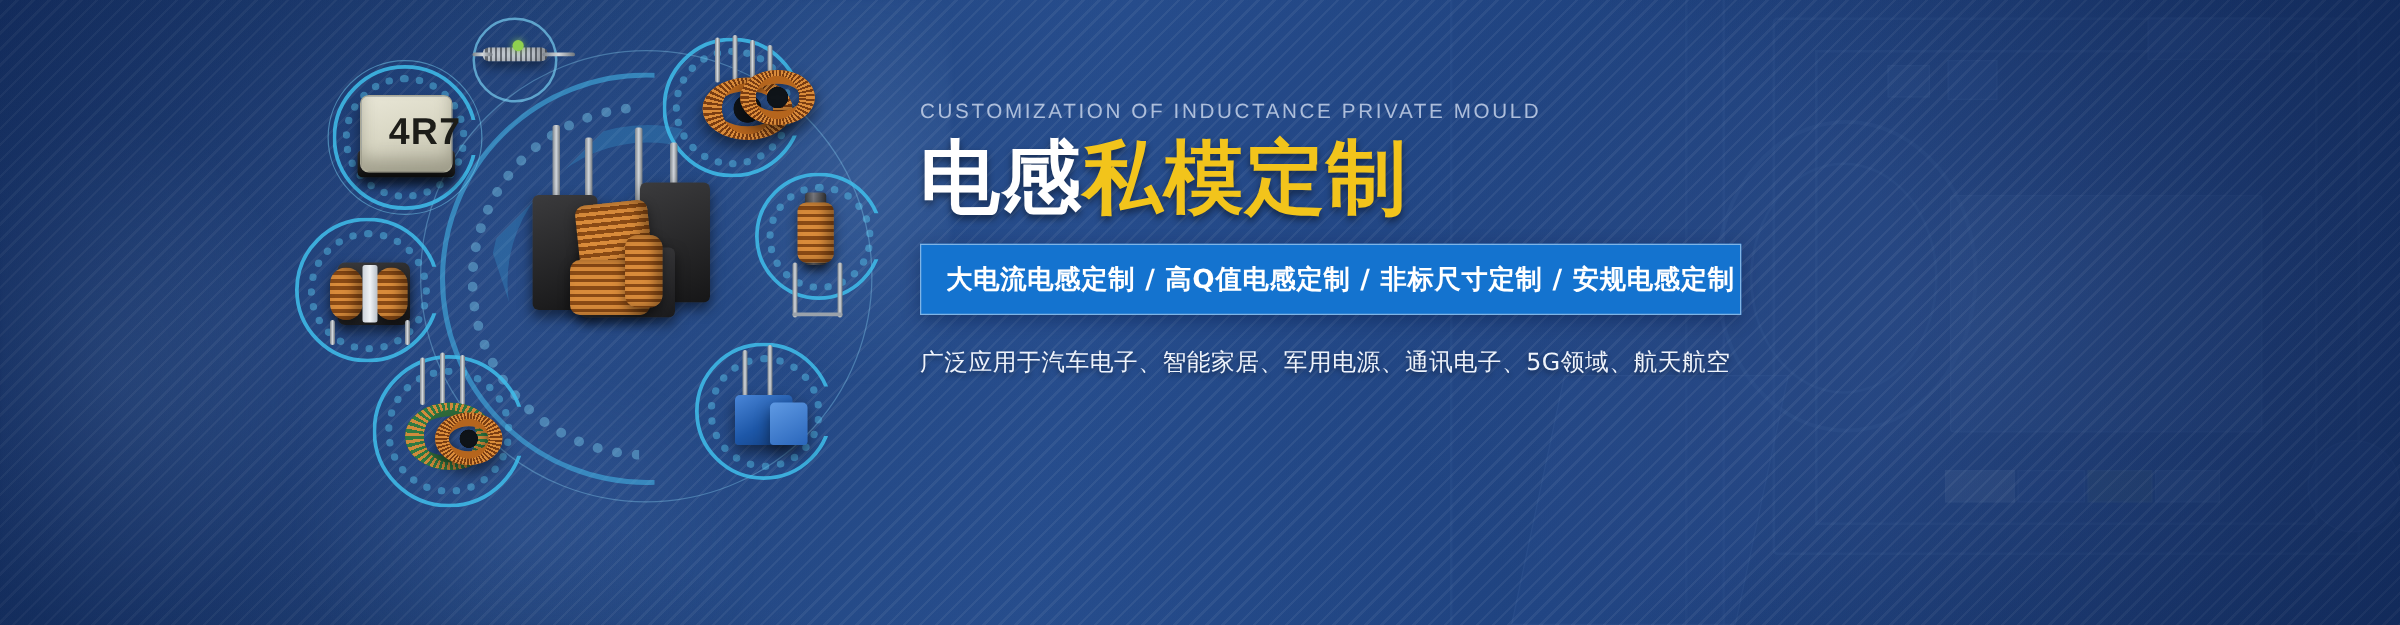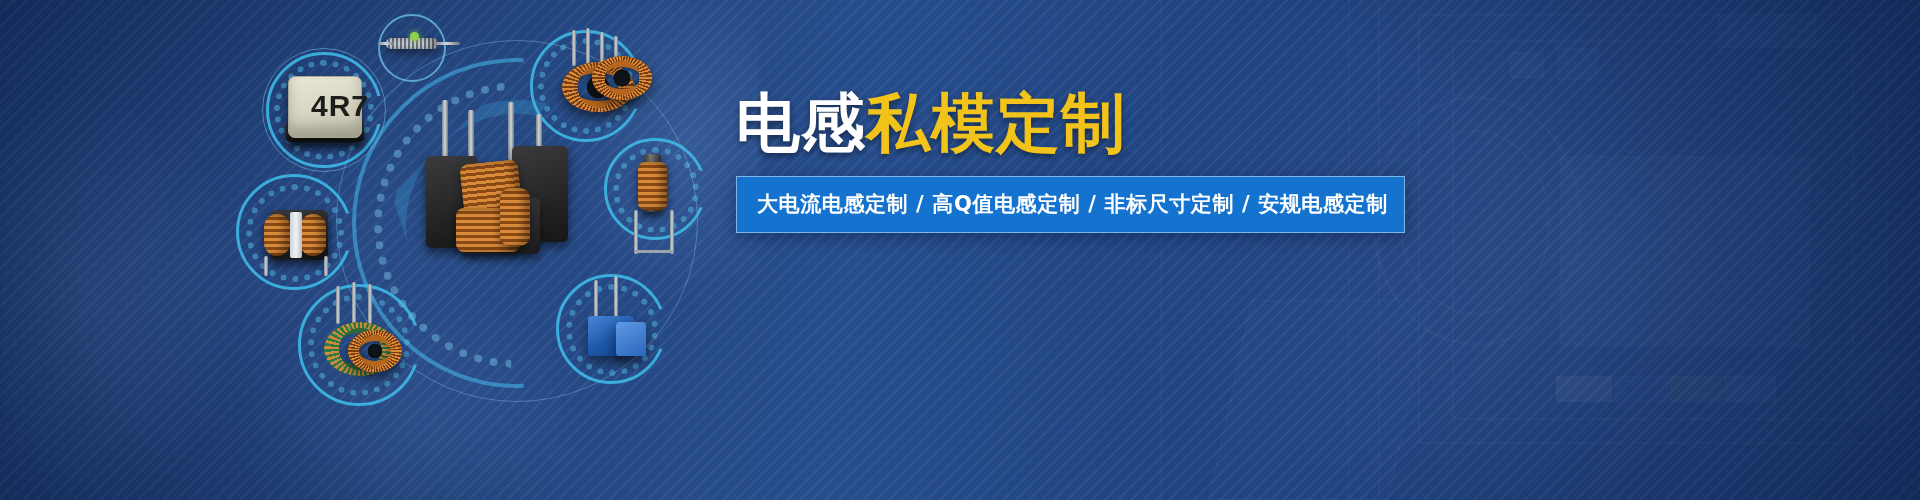--- a/index.html
+++ b/index.html
@@ -94,21 +94,21 @@
   .content { position:absolute; left:736px; top:80px; width:640px; }
   .eyebrow { font-size:16.5px; letter-spacing:2.1px; color:#b9c8e2; opacity:.92;
       font-family:"Liberation Sans",sans-serif; white-space:nowrap; }
   .headline { margin-top:10px; font-size:64px; line-height:1.06; font-weight:700;
       letter-spacing:1px; white-space:nowrap;
       font-family:Liberation Sans, sans-serif; }
   .h-white { color:#ffffff; text-shadow:0 3px 6px rgba(0,0,0,.45); }
   .h-gold  { color:#f2c41b; text-shadow:0 3px 6px rgba(0,0,0,.45); }
 
   .feature-bar { margin-top:18px; display:inline-block; background:#1473cf;
-      border:1px solid #7fb4e6; padding:13px 16px 14px 20px;
+      border:1px solid #7fb4e6; padding:13px 4px 14px 20px;
       box-shadow:0 4px 14px rgba(0,20,60,.38); }
   .feature-bar .txt { font-size:21px; font-weight:700; color:#ffffff; white-space:nowrap;
       letter-spacing:.6px; font-family:"DejaVu Sans","Liberation Sans",sans-serif; }
 
   .desc { margin-top:25px; font-size:19px; color:#eef3fb; letter-spacing:.4px;
       white-space:nowrap; font-family:"DejaVu Sans","Liberation Sans",sans-serif;
       text-shadow:0 2px 4px rgba(0,0,0,.4); }
 </style>
 </head>
 <body>
@@ -249,24 +249,26 @@
     <div class="ring ring-ticks" style="left:10px; top:10px; width:92px; height:92px;"></div>
     <div class="lead" style="left:38px; top:6px;  height:40px;"></div>
     <div class="lead" style="left:58px; top:2px;  height:44px;"></div>
     <div class="blue-body" style="left:32px; top:42px; width:46px; height:40px;"></div>
     <div class="blue-body" style="left:60px; top:48px; width:30px; height:34px;
          background:linear-gradient(150deg,#5f9ae4,#2a66bb);"></div>
   </div>
 
   <div class="content">
 
+    <div class="eyebrow">CUSTOMIZATION OF INDUCTANCE PRIVATE MOULD</div>
 
     <div class="headline">
       <span class="h-white">电感</span><span class="h-gold">私模定制</span>
     </div>
 
     <div class="feature-bar">
       <span class="txt">大电流电感定制  /  高Q值电感定制  /  非标尺寸定制  /  安规电感定制</span>
     </div>
 
+    <div class="desc">广泛应用于汽车电子、智能家居、军用电源、通讯电子、5G领域、航天航空</div>
   </div>
 
 </div>
 
 </body></html>

